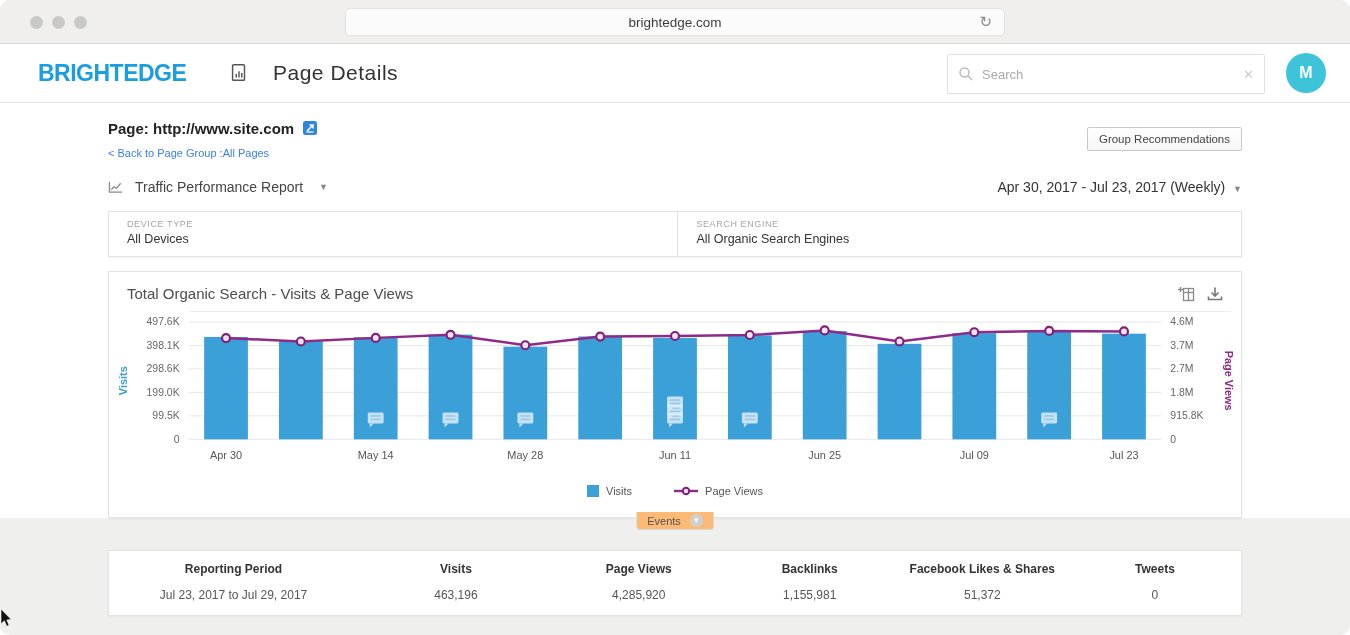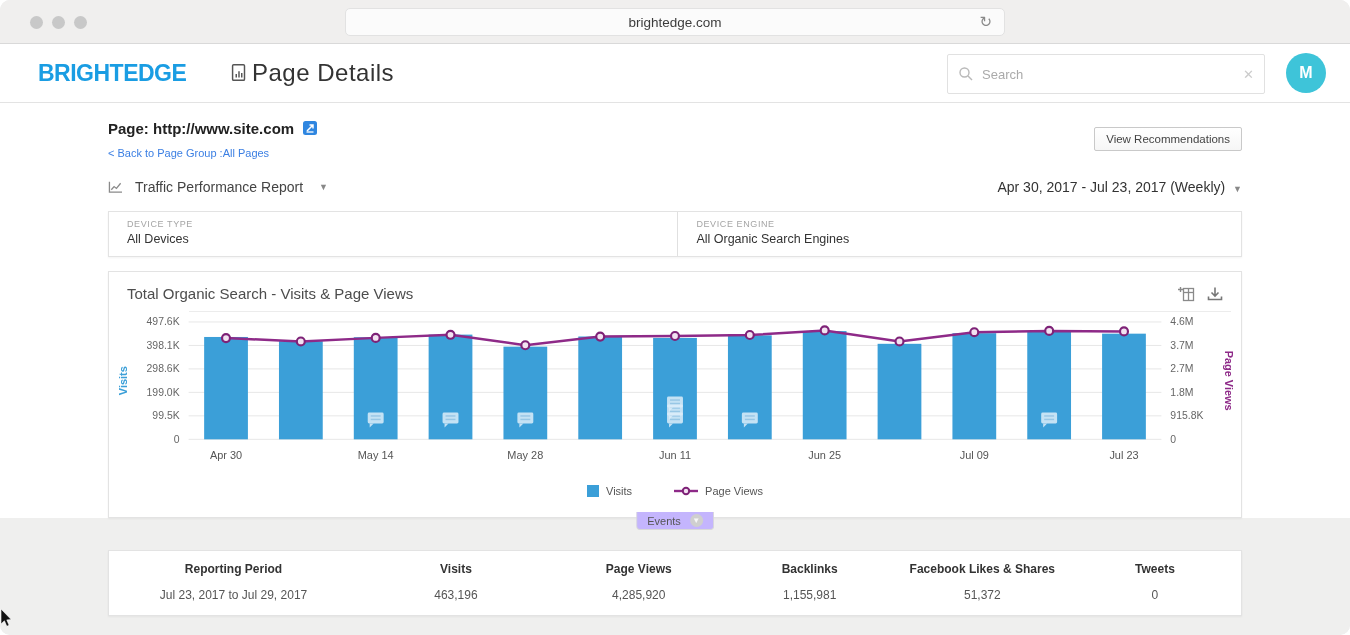--- a/index.html
+++ b/index.html
@@ -15,21 +15,21 @@
   .urlbar { position:absolute; left:345px; top:8px; width:660px; height:28px; background:#fbfbfb;
             border:1px solid #e2e2e2; border-radius:5px; display:flex; align-items:center; justify-content:center; }
   .url { font-size:13.5px; color:#3c3c3c; }
   .refresh { position:absolute; right:12px; top:4px; font-size:15px; color:#8a8a8a; cursor:default; }
 
   
   .appheader { height:59px; background:#fff; border-bottom:1px solid #e3e3e3; position:relative;
                display:flex; align-items:center; flex:0 0 auto; box-shadow:0 1px 2px rgba(0,0,0,0.03); }
   .logo { position:absolute; left:38px; font-size:23px; font-weight:bold; letter-spacing:-0.5px; color:#1a9de3; }
   .pd-icon { position:absolute; left:228px; top:18px; }
-  .app-title { position:absolute; left:252px; font-size:24px; color:#333; letter-spacing:0.5px; }
+  .app-title { position:absolute; left:273px; font-size:21px; color:#333; letter-spacing:0.5px; }
   .searchbox { position:absolute; left:947px; top:10px; width:318px; height:40px; border:1px solid #e1e1e1;
                border-radius:2px; background:#fff; display:flex; align-items:center; padding:0 10px; }
   .searchbox input { border:none; outline:none; flex:1; font-size:13px; color:#444; margin-left:8px;
                      font-family:"Liberation Sans", sans-serif; }
   .searchbox input::placeholder { color:#aaa; }
   .clear-x { color:#cbcbcb; font-size:13px; cursor:default; }
   .avatar { position:absolute; left:1286px; top:9px; width:40px; height:40px; border-radius:50%;
             background:#3ec4d9; color:#fff; font-size:16px; font-weight:bold;
             display:flex; align-items:center; justify-content:center; }
 
@@ -60,21 +60,21 @@
   .chart-card { margin-top:14px; position:relative; padding-bottom:14px; }
   .chart-head { display:flex; align-items:center; padding:13px 18px 9px 18px; }
   .chart-title { font-size:15px; color:#4d4d4d; }
   .chart-icons { margin-left:auto; display:flex; gap:12px; align-items:center; }
   .chart-hr { border-top:1px solid #ececec; margin:0 10px 4px 80px; }
   .chart-svg-wrap { padding:0 2px; }
   .legend-row { display:flex; justify-content:center; align-items:center; gap:42px; height:24px; margin-top:2px; }
   .legend-item { display:flex; align-items:center; gap:7px; font-size:11px; color:#555; }
   .legend-swatch { width:12px; height:12px; background:#3b9fd8; display:inline-block; }
   .events-tab { position:absolute; bottom:-13px; left:50%; transform:translateX(-50%);
-                background:#c4b5fd; border:1px solid #d8d8d8; border-radius:0 0 4px 4px; border-top:none;
+                background:#fdba74; border:1px solid #d8d8d8; border-radius:0 0 4px 4px; border-top:none;
                 font-size:11px; color:#555; padding:2px 10px; display:flex; align-items:center; gap:9px; }
   .events-caret { width:13px; height:13px; border-radius:50%; background:#cfcfcf; color:#f7f7f7;
                   font-size:8px; display:flex; align-items:center; justify-content:center; }
 
   
   .lower { flex:1; background:#efefee; padding:32px 108px 0 108px; border-radius:0 0 10px 10px; }
   .summary-table { width:100%; }
   .t-row { display:flex; }
   .t-row.head { padding-top:11px; }
   .t-row.vals { padding:12px 0 13px 0; }
@@ -127,21 +127,21 @@
   <div class="upper">
     <div class="pagetitle-row">
       <span class="pagetitle">Page: http://www.site.com</span>
       <svg width="16" height="16" viewBox="0 0 16 16">
         <rect x="1" y="1" width="14" height="14" rx="2.5" fill="#2f86e0"></rect>
         <path d="M5 11 L10.5 5.5 M7.5 5 h3.5 v3.5" stroke="#fff" stroke-width="1.5" fill="none"></path>
         <line x1="4.5" y1="12" x2="11.5" y2="12" stroke="#fff" stroke-width="1.3"></line>
       </svg>
     </div>
     <a class="back-link" href="#">&lt; Back to Page Group :All Pages</a>
-    <button class="view-rec-btn">View Recommendations</button>
+    <button class="view-rec-btn">Group Recommendations</button>
 
     <div class="report-row">
       <div class="report-left">
         <svg width="15" height="14" viewBox="0 0 16 15">
           <polyline points="1.5,2 1.5,13 15,13" fill="none" stroke="#8a8a8a" stroke-width="1.4"></polyline>
           <polyline points="3.5,10.5 6.5,7 9,9 13.5,3.5" fill="none" stroke="#8a8a8a" stroke-width="1.4"></polyline>
         </svg>
         <span class="report-name">Traffic Performance Report</span>
         <span class="caret">▼</span>
       </div>
@@ -150,21 +150,21 @@
         <span class="caret">▼</span>
       </div>
     </div>
 
     <div class="filters card">
       <div class="filter-col">
         <div class="filter-label">DEVICE TYPE</div>
         <div class="filter-value">All Devices</div>
       </div>
       <div class="filter-col">
-        <div class="filter-label">DEVICE ENGINE</div>
+        <div class="filter-label">SEARCH ENGINE</div>
         <div class="filter-value">All Organic Search Engines</div>
       </div>
     </div>
 
     <div class="chart-card card">
       <div class="chart-head">
         <div class="chart-title">Total Organic Search - Visits &amp; Page Views</div>
         <div class="chart-icons">
           <svg width="17" height="16" viewBox="0 0 17 16">
             <rect x="5.5" y="2.5" width="10" height="12" fill="none" stroke="#8a8a8a" stroke-width="1.3"></rect>

